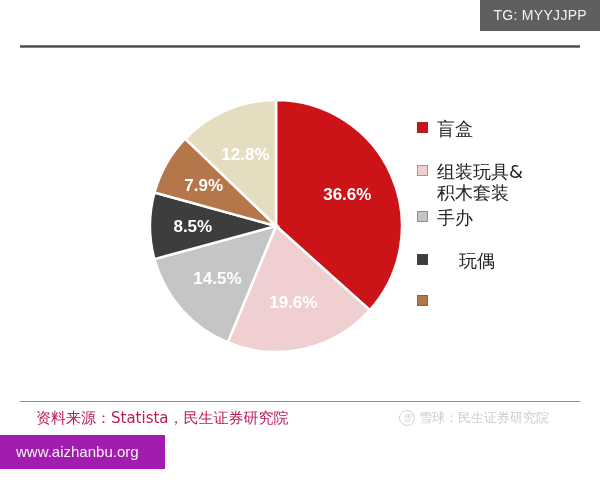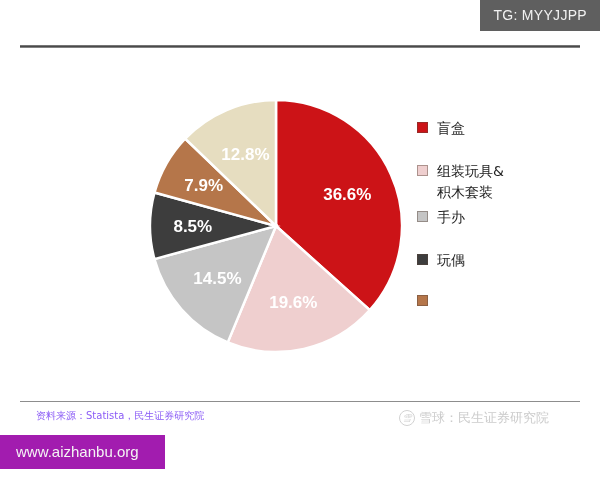--- a/index.html
+++ b/index.html
@@ -43,33 +43,33 @@
   
   .legend{position:absolute;left:417px;top:118px;width:170px;}
   .legend-row{display:flex;align-items:flex-start;margin-bottom:4px;}
   .legend-row .sw{
     width:11px;height:11px;flex:0 0 11px;margin-top:4px;margin-right:9px;
     border:1px solid rgba(90,70,60,.45);
     box-sizing:border-box;
   }
   .legend-row .lbl{
     font-family:"DejaVu Sans","Liberation Sans",sans-serif;
-    font-size:14px;color:#232323;line-height:21px;
+    font-size:18px;color:#232323;line-height:21px;
     white-space:pre-line;
   }
   .lr0{margin-bottom:22px;}
   .lr1{margin-bottom:4px;}
   .lr2{margin-bottom:22px;}
-  .lr3{margin-bottom:20px;}
+  .lr3{margin-bottom:20px;gap:22px;}
 
   
   .source{
     position:absolute;left:36px;top:409px;
     font-family:"DejaVu Sans","Liberation Sans",sans-serif;
-    font-size:10px;color:#8b5cf6;white-space:nowrap;
+    font-size:15px;color:#be185d;white-space:nowrap;
   }
   .watermark{
     position:absolute;left:399px;top:409px;
     display:flex;align-items:center;
     font-family:"DejaVu Sans","Liberation Sans",sans-serif;
     font-size:13px;color:#c9c9c9;white-space:nowrap;
     opacity:.95;
   }
   .wm-logo{
     width:14px;height:14px;border-radius:50%;

